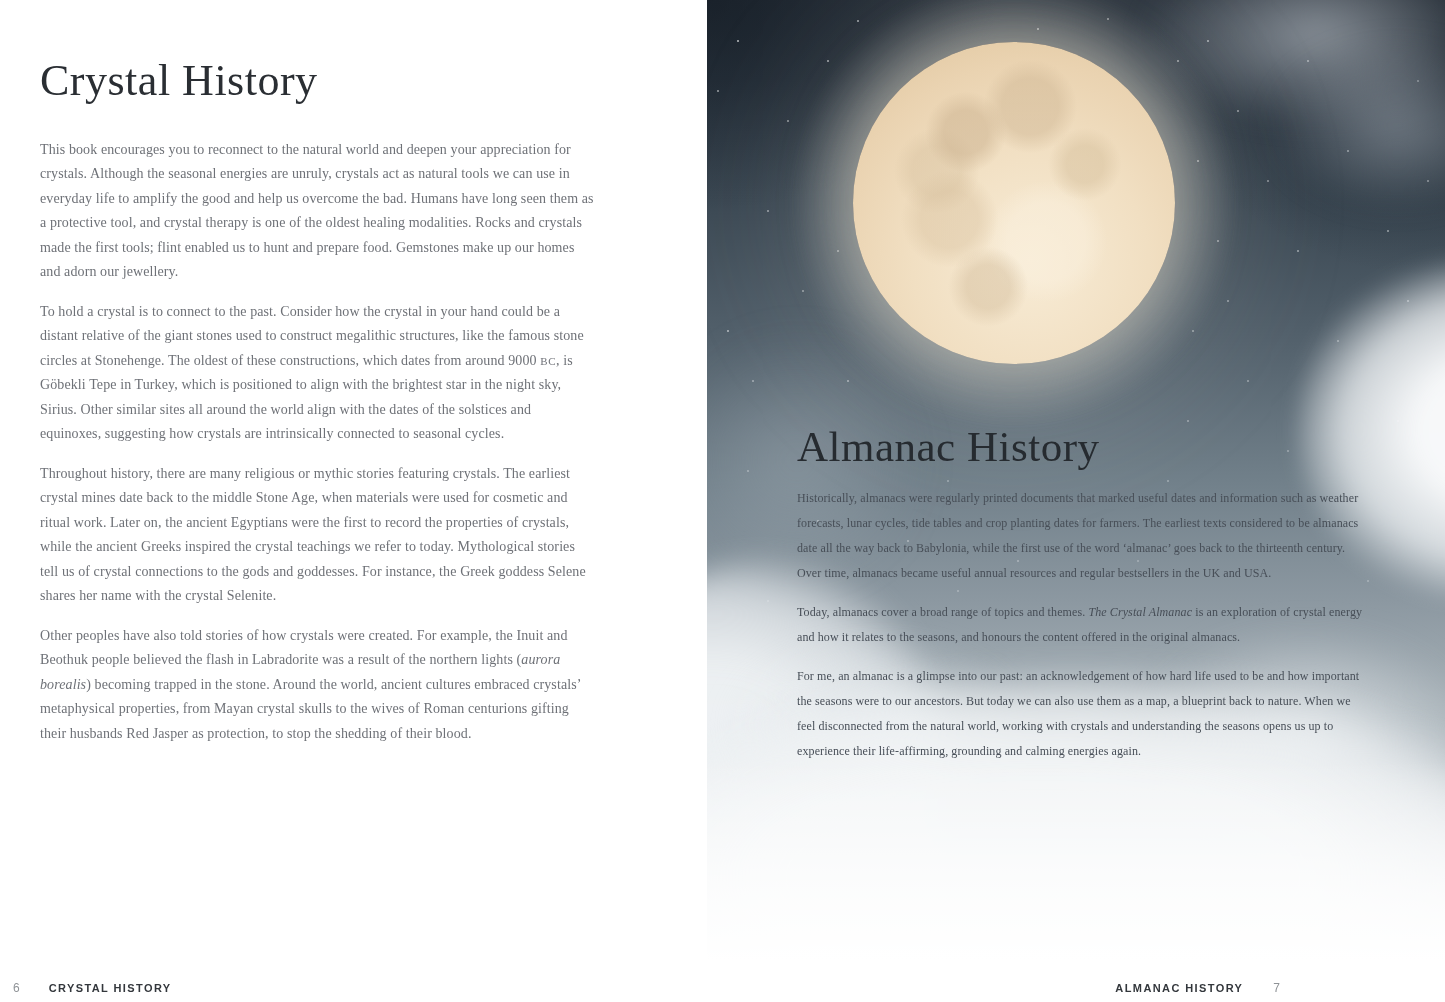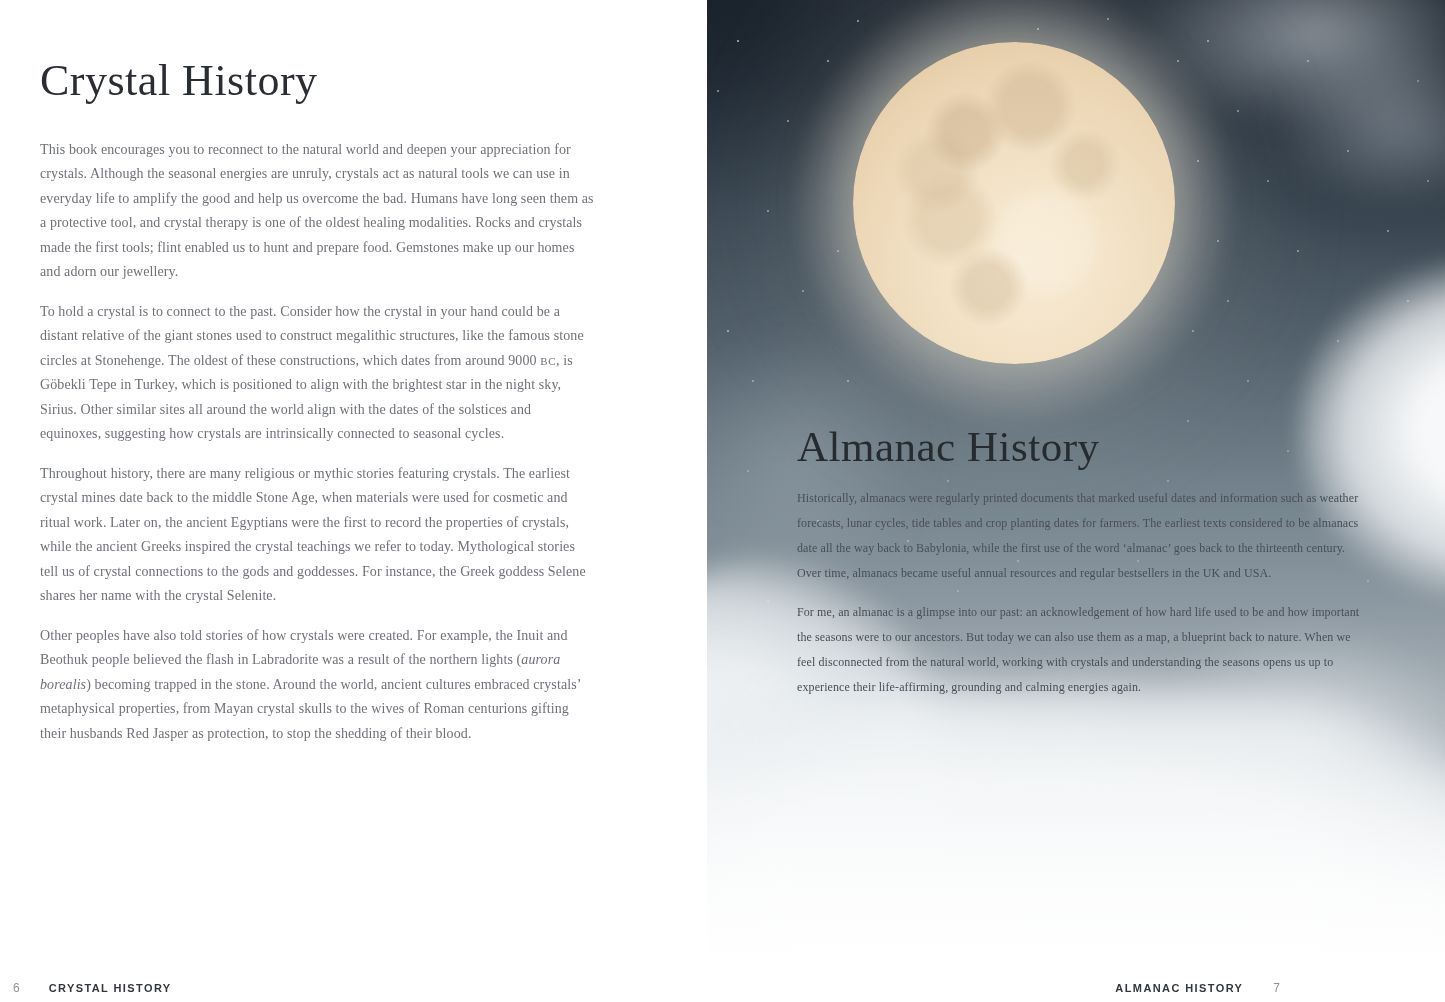--- a/index.html
+++ b/index.html
@@ -171,20 +171,21 @@
       <div class="cloud cloud-mid-a"></div>
       <div class="cloud cloud-mid-b"></div>
       <div class="cloud cloud-bottom-band"></div>
       <div class="bottom-fade"></div>
     </div>
 
     <div class="right-text">
       <h1 class="page-title">Almanac History</h1>
       <div class="body-copy">
           <p>Historically, almanacs were regularly printed documents that marked useful dates and information such as weather forecasts, lunar cycles, tide tables and crop planting dates for farmers. The earliest texts considered to be almanacs date all the way back to Babylonia, while the first use of the word ‘almanac’ goes back to the thirteenth century. Over time, almanacs became useful annual resources and regular bestsellers in the UK and USA.</p>
+          <p>Today, almanacs cover a broad range of topics and themes. <em>The Crystal Almanac</em> is an exploration of crystal energy and how it relates to the seasons, and honours the content offered in the original almanacs.</p>
           <p>For me, an almanac is a glimpse into our past: an acknowledgement of how hard life used to be and how important the seasons were to our ancestors. But today we can also use them as a map, a blueprint back to nature. When we feel disconnected from the natural world, working with crystals and understanding the seasons opens us up to experience their life-affirming, grounding and calming energies again.</p>
         </div>
     </div>
 
     <div class="footer footer-right">
       <span class="running-head">ALMANAC HISTORY</span>
       <span class="folio">7</span>
     </div>
   </section>
 

